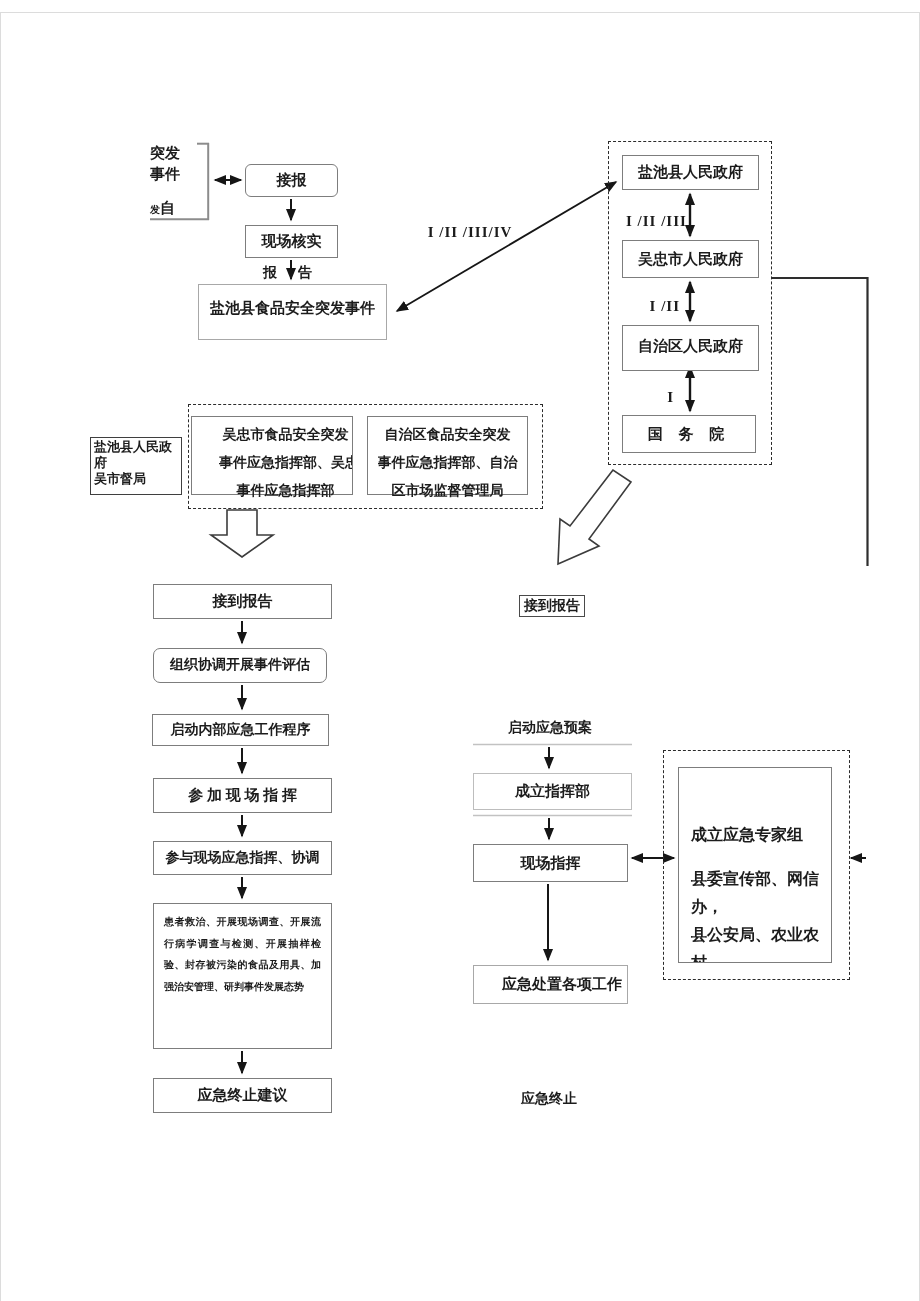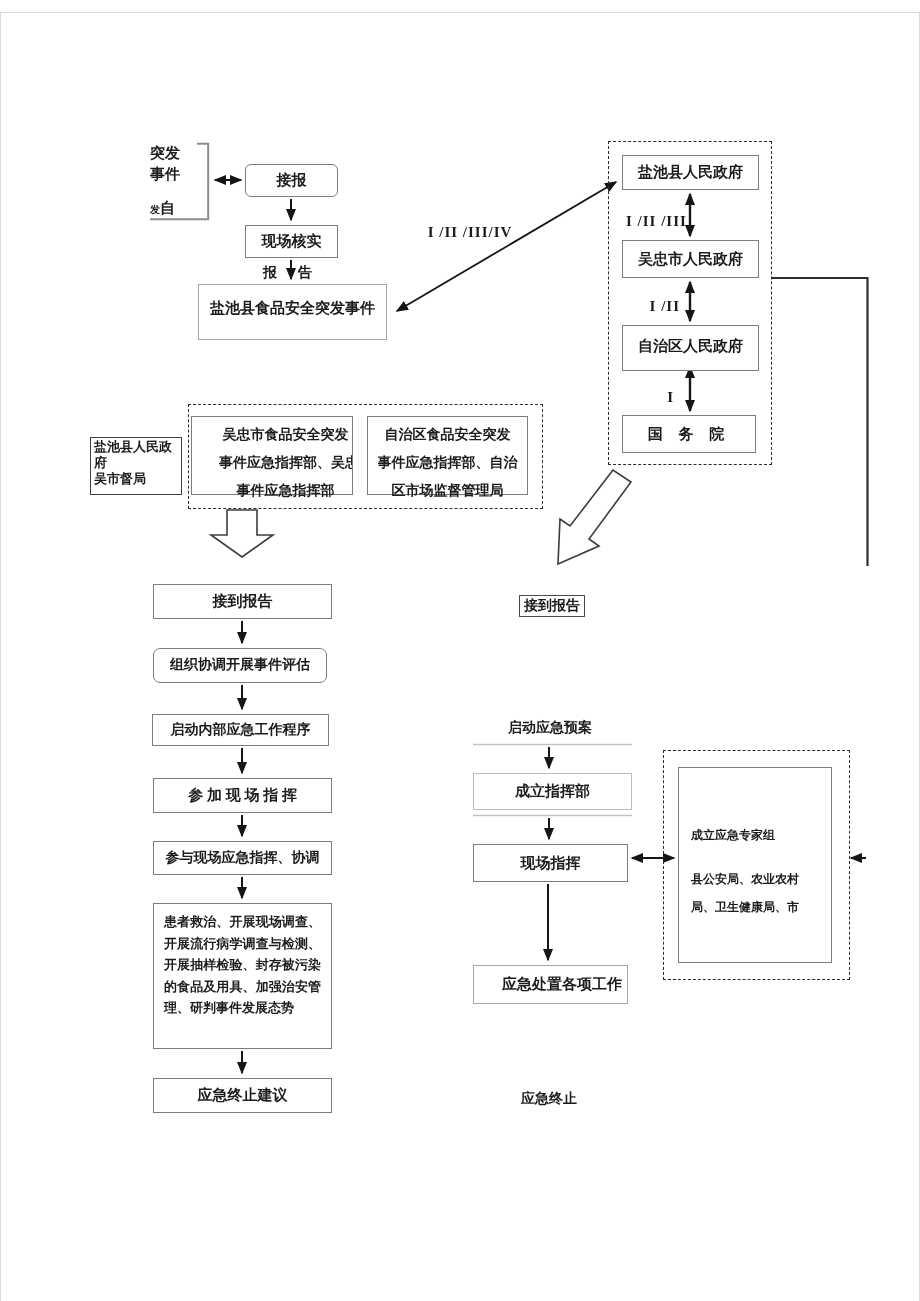--- a/index.html
+++ b/index.html
@@ -35,26 +35,26 @@
   #src-label{position:absolute;left:150px;top:131px;width:54px;font-size:15px;
     font-weight:600;line-height:21px;}
   #src-line3{margin-top:13px;}
   #src-line3::first-letter{font-size:10px;}
   #agency-label{
     position:absolute;left:90px;top:425px;width:92px;height:58px;background:#fff;
     border:1.5px solid #3f3f3f;font-size:13px;font-weight:600;line-height:16px;
     padding:1px 3px;box-sizing:border-box;
   }
   #bigbox-text{
-    display:block;padding:7px 10px;font-size:13px;font-weight:600;
+    display:block;padding:7px 10px;font-size:10px;font-weight:600;
     line-height:21.5px;text-align:justify;text-justify:inter-ideograph;
   }
   #expert-inner{align-items:flex-start;justify-content:flex-start;overflow:hidden;}
   #expert-content{
-    padding:55px 8px 0 12px;text-align:left;font-size:12px;font-weight:600;
+    padding:55px 8px 0 12px;text-align:left;font-size:16px;font-weight:600;
     line-height:28px;
   }
   #expert-title{line-height:24px;}
   #expert-members{margin-top:18px;}
   svg.layer{position:absolute;left:0;top:0;pointer-events:none;}
 </style>
 </head>
 <body>
 
 <div id="canvas">
@@ -185,20 +185,21 @@
   <div class="box light" style="left:473px;top:953px;width:155px;height:39px;padding-left:23px;">应急处置各项工作</div>
 
   <div class="plain" style="left:516px;top:1078px;width:66px;">应急终止</div>
 
   <div class="dashed" style="left:663px;top:738px;width:187px;height:230px;"></div>
 
   <div class="box" id="expert-inner" style="left:678px;top:755px;width:154px;height:196px;">
     <div id="expert-content">
       <div id="expert-title">成立应急专家组</div>
       <div id="expert-members">
+        <div>县委宣传部、网信办，</div>
         <div>县公安局、农业农村</div>
         <div>局、卫生健康局、市</div>
 
       </div>
     </div>
   </div>
 
 </div>
 
 </body></html>

